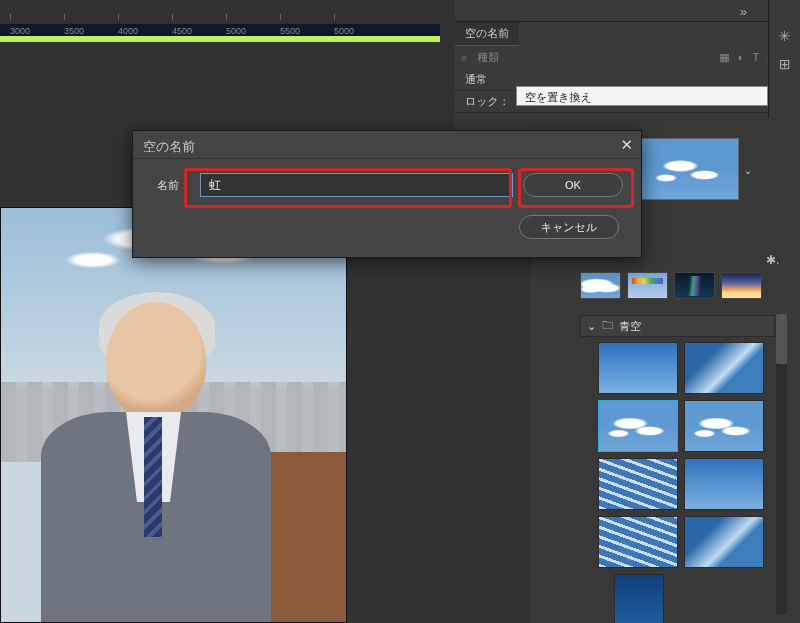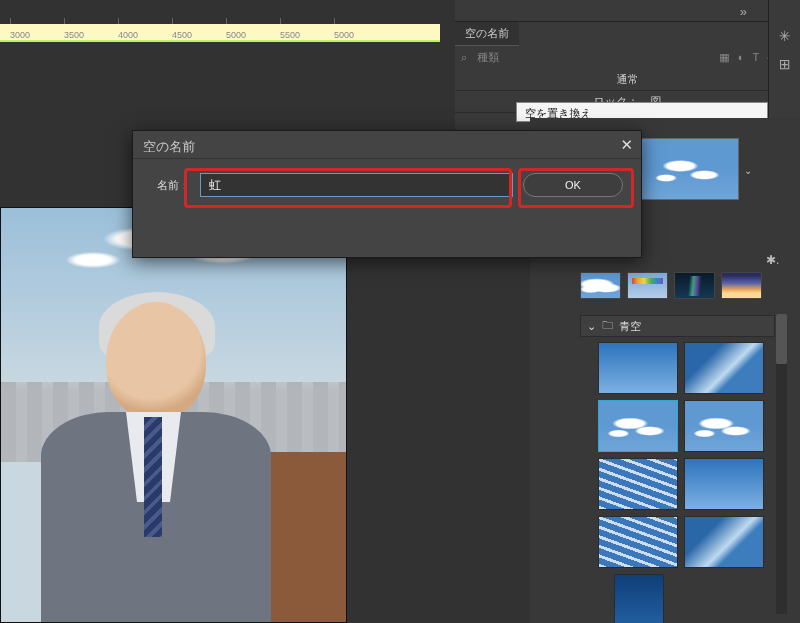--- a/index.html
+++ b/index.html
@@ -1,19 +1,19 @@
 <!DOCTYPE html>
 <html><head>
 <meta charset="utf-8">
 <style>
 * { margin: 0; padding: 0; box-sizing: border-box; font-family: "Yu Gothic", "Meiryo", sans-serif; }
 body { background: #323232; color: #ccc; width: 800px; height: 623px; overflow: hidden; position: relative; }
 
 
-.ruler { position: absolute; top: 24px; left: 0; width: 440px; height: 18px; background: #fef9c3; border-bottom: 2px solid #bef264; font-size: 9px; color: #888; display: flex; align-items: flex-end; padding-left: 10px; gap: 0; }
+.ruler { position: absolute; top: 24px; left: 0; width: 440px; height: 18px; background: #0f172a; border-bottom: 6px solid #bef264; font-size: 9px; color: #888; display: flex; align-items: flex-end; padding-left: 10px; gap: 0; }
 .ruler span { display: inline-block; width: 54px; position: relative; }
 .ruler span::before { content:''; position:absolute; left:0; top:-12px; width:1px; height:6px; background:#666; }
 
 
 .canvas { position: absolute; top: 207px; left: 0; width: 347px; height: 416px; background: #2a2a2a; }
 .photo { width: 347px; height: 416px; background: linear-gradient(180deg,#9bbfd9 0%, #b8cfdf 28%, #c9d8e0 43%); position:relative; overflow:hidden; border:1px solid #111; }
 .photo::before { content:''; position:absolute; top:10px; left:40px; width:260px; height:70px; background: radial-gradient(ellipse 70px 20px at 40% 30%, #fff 40%, transparent 60%), radial-gradient(ellipse 60px 18px at 70% 50%, #fff 40%, transparent 60%), radial-gradient(ellipse 50px 15px at 20% 60%, #fff 35%, transparent 55%);}
 .photo .city { position:absolute; bottom:160px; left:0; right:0; height:80px; background: linear-gradient(180deg, transparent, rgba(180,185,190,.6) 10%), repeating-linear-gradient(90deg, #b0b3b6 0 15px, #c1c4c7 15px 26px);}
 .photo .wall { position:absolute; bottom:0; right:0; width:120px; height:170px; background:#8a5a3a; }
 .photo .person { position:absolute; bottom:0; left:20px; width:260px; height:340px; }
@@ -23,29 +23,29 @@
 .photo .shirt { position:absolute; top:130px; left:105px; width:55px; height:90px; background:#e8eaef; clip-path: polygon(0 0,100% 0,80% 100%,20% 100%);}
 .photo .tie { position:absolute; top:135px; left:123px; width:18px; height:120px; background: repeating-linear-gradient(135deg, #2a3a6a 0 6px, #4a5a8a 6px 10px);}
 
 
 .right-top { position:absolute; top:0; right:0; width:345px; height:22px; background:#3a3a3a; border-bottom:1px solid #222;}
 .collapse { position:absolute; top:4px; color:#aaa; font-size:13px; letter-spacing:-3px; cursor:pointer;}
 .layers-panel { position:absolute; top:22px; right:0; width:345px; height:200px; background:#3a3a3a; }
 .layers-tab { font-size:11px; padding:4px 10px; background:#323232; display:inline-block; border-bottom:1px solid #555;}
 .layers-search { margin:4px 6px; display:flex; align-items:center; gap:10px; color:#888; font-size:11px;}
 .layers-search .filters { margin-left:auto; display:flex; gap:8px; font-size:11px;}
-.layers-row { padding:3px 10px; font-size:11px; border-bottom:1px solid #2b2b2b; display:flex; gap:12px;justify-content:center;}
+.layers-row { padding:3px 10px; font-size:11px; border-bottom:1px solid #2b2b2b; display:flex; gap:12px;}
 .menu-icon { position:absolute; right:4px; top:26px; color:#aaa; font-size:12px;}
 
 
 .tool-strip { position:absolute; top:0; right:0; width:32px; height:220px; background:#3a3a3a; border-left:1px solid #222; display:flex; flex-direction:column; align-items:center; gap:12px; padding-top:28px; font-size:14px; color:#aaa; }
 .tool-strip div { cursor:pointer; }
 
 
-.sky-tab { position:absolute; top:86px; left:516px; width:252px; height:20px; background:#f5f5f5; color:#222; font-size:11px; padding:3px 8px; border:1px solid #888;margin-top:16px;}
+.sky-tab { position:absolute; top:86px; left:516px; width:252px; height:20px; background:#f5f5f5; color:#222; font-size:11px; padding:3px 8px; border:1px solid #888;}
 
 
 .sky-picker { position:absolute; top:118px; right:0; width:270px; height:505px; background:#383838; }
 .sky-preview-box { position:absolute; top:138px; left:641px; width:98px; height:62px; border:1px solid #666; background:#3a3a3a;}
 .sky-preview-box .sky-img { width:100%; height:100%; }
 .dropdown-chevron { position:absolute; top:165px; left:744px; color:#bbb; font-size:10px; cursor:pointer;}
 .gear-row { position:absolute; top:253px; left:766px; display:flex; gap:6px; color:#bbb; font-size:12px; cursor:pointer;}
 
 
 .thumb-row { position:absolute; top:272px; left:580px; display:flex; gap:6px; }
@@ -223,16 +223,17 @@
 </div>
 
 <div class="dialog">
   <div class="dialog-title">空の名前</div>
   <span class="close-x">✕</span>
   <div class="row">
     <label>名前：</label>
     <input class="name-input" value="虹" style="">
     <button class="btn">OK</button>
   </div>
+  <button class="btn cancel">キャンセル</button>
 </div>
 
 <div class="hl input"></div>
 <div class="hl ok"></div>
 
 </body></html>

